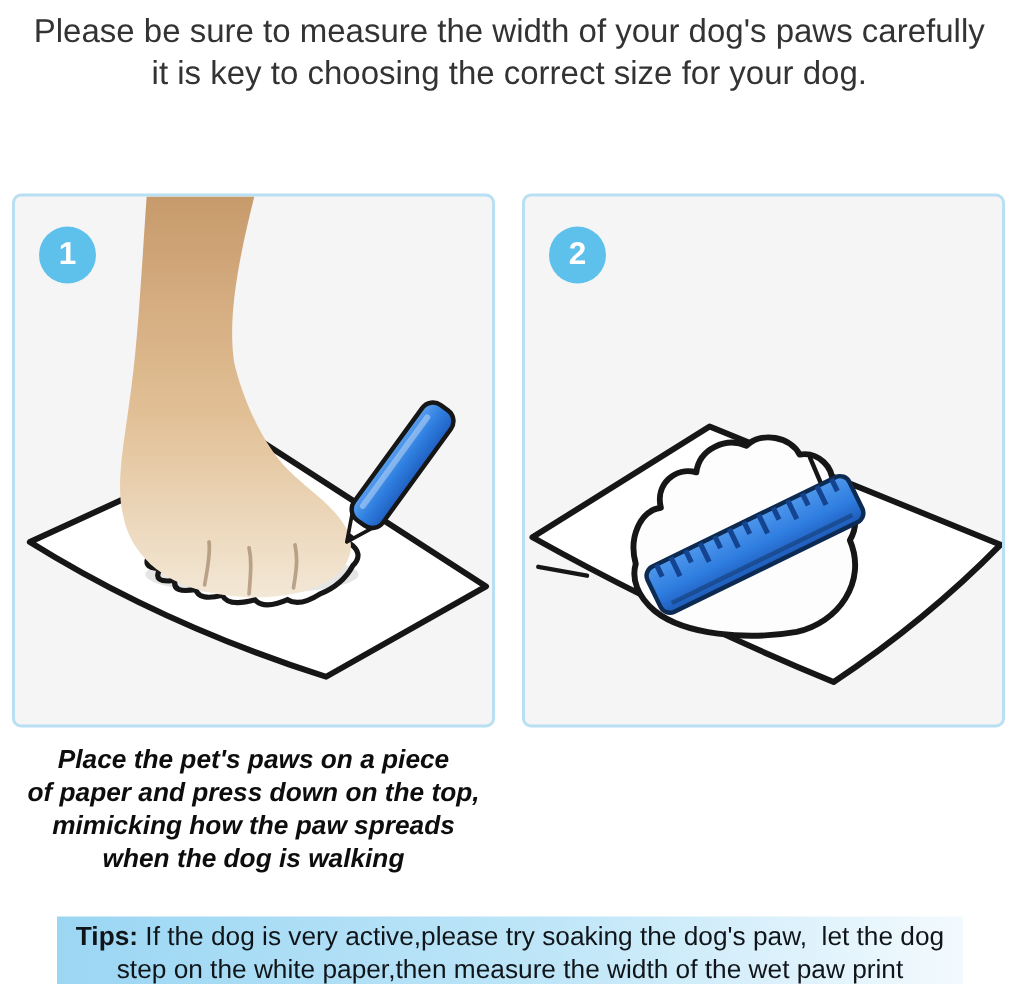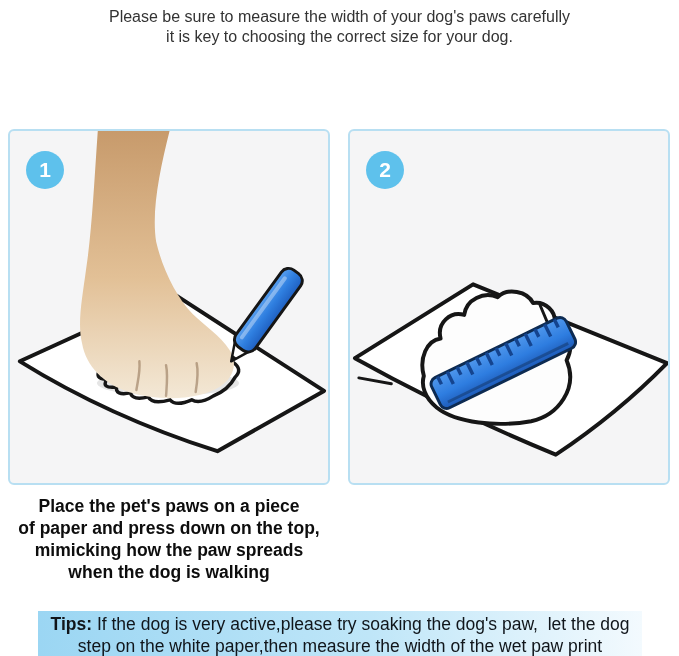--- a/index.html
+++ b/index.html
@@ -6,32 +6,32 @@
     --title_blue:#1fa9f1; --badge_blue:#5ec1ec; --panel_border:#b8dff2;
     --panel_bg:#f5f5f6; --subtitle_gray:#333333; --caption_black:#0d0d0d;
     --tips_blue:#9bd6f3; --pen_blue:#2f7fe0; --ruler_blue:#2e7de0; --ink_black:#1a1a1a;
   }
   *{box-sizing:border-box;margin:0;padding:0}
   body{width:679px;height:656px;background:#ffffff;overflow:hidden;
        font-family:"Liberation Sans", sans-serif;}
   .page{position:relative;width:679px;height:656px;background:#fff;}
   .title{margin-top:2px;text-align:center;font-size:43px;font-weight:700;
          color:var(--title_blue);letter-spacing:-1px;}
-  .subtitle{margin-top:7px;text-align:center;font-size:16px;line-height:1.28;
+  .subtitle{margin-top:7px;text-align:center;font-size:22px;line-height:1.28;
             color:var(--subtitle_gray);white-space:pre-line;}
   .panels{position:absolute;left:8px;top:122px;width:663px;height:356px;
           display:flex;gap:18px;}
   .panel{position:relative;width:322px;height:356px;background:var(--panel_bg);
          border:2px solid var(--panel_border);border-radius:6px;overflow:hidden;}
   .panel svg{position:absolute;left:0;top:0;width:100%;height:100%;}
   .badge{position:absolute;left:16px;top:20px;width:38px;height:38px;border-radius:50%;
          background:var(--badge_blue);color:#ffffff;font-size:21px;font-weight:700;
          display:flex;align-items:center;justify-content:center;z-index:5;}
   .captions{position:absolute;left:8px;top:484px;width:663px;height:96px;
-            display:flex;gap:18px;align-items:center;}
+            display:flex;gap:18px;align-items:center;font-style:italic;}
   .caption{width:322px;text-align:center;font-weight:700;font-size:17.5px;
            line-height:1.27;color:var(--caption_black);white-space:pre-line;}
   .tips{position:absolute;left:38px;top:604px;width:604px;min-height:46px;
         background:linear-gradient(90deg,var(--tips_blue) 0%,#bfe6f8 55%,#f3fafe 100%);
         font-size:17.5px;line-height:1.26;color:#10151a;text-align:center;
         padding:2px 6px;}
   .tips .tips-label{font-weight:700;}
   .tips .tips-body{white-space:pre-wrap;}
 </style>
 </head>

